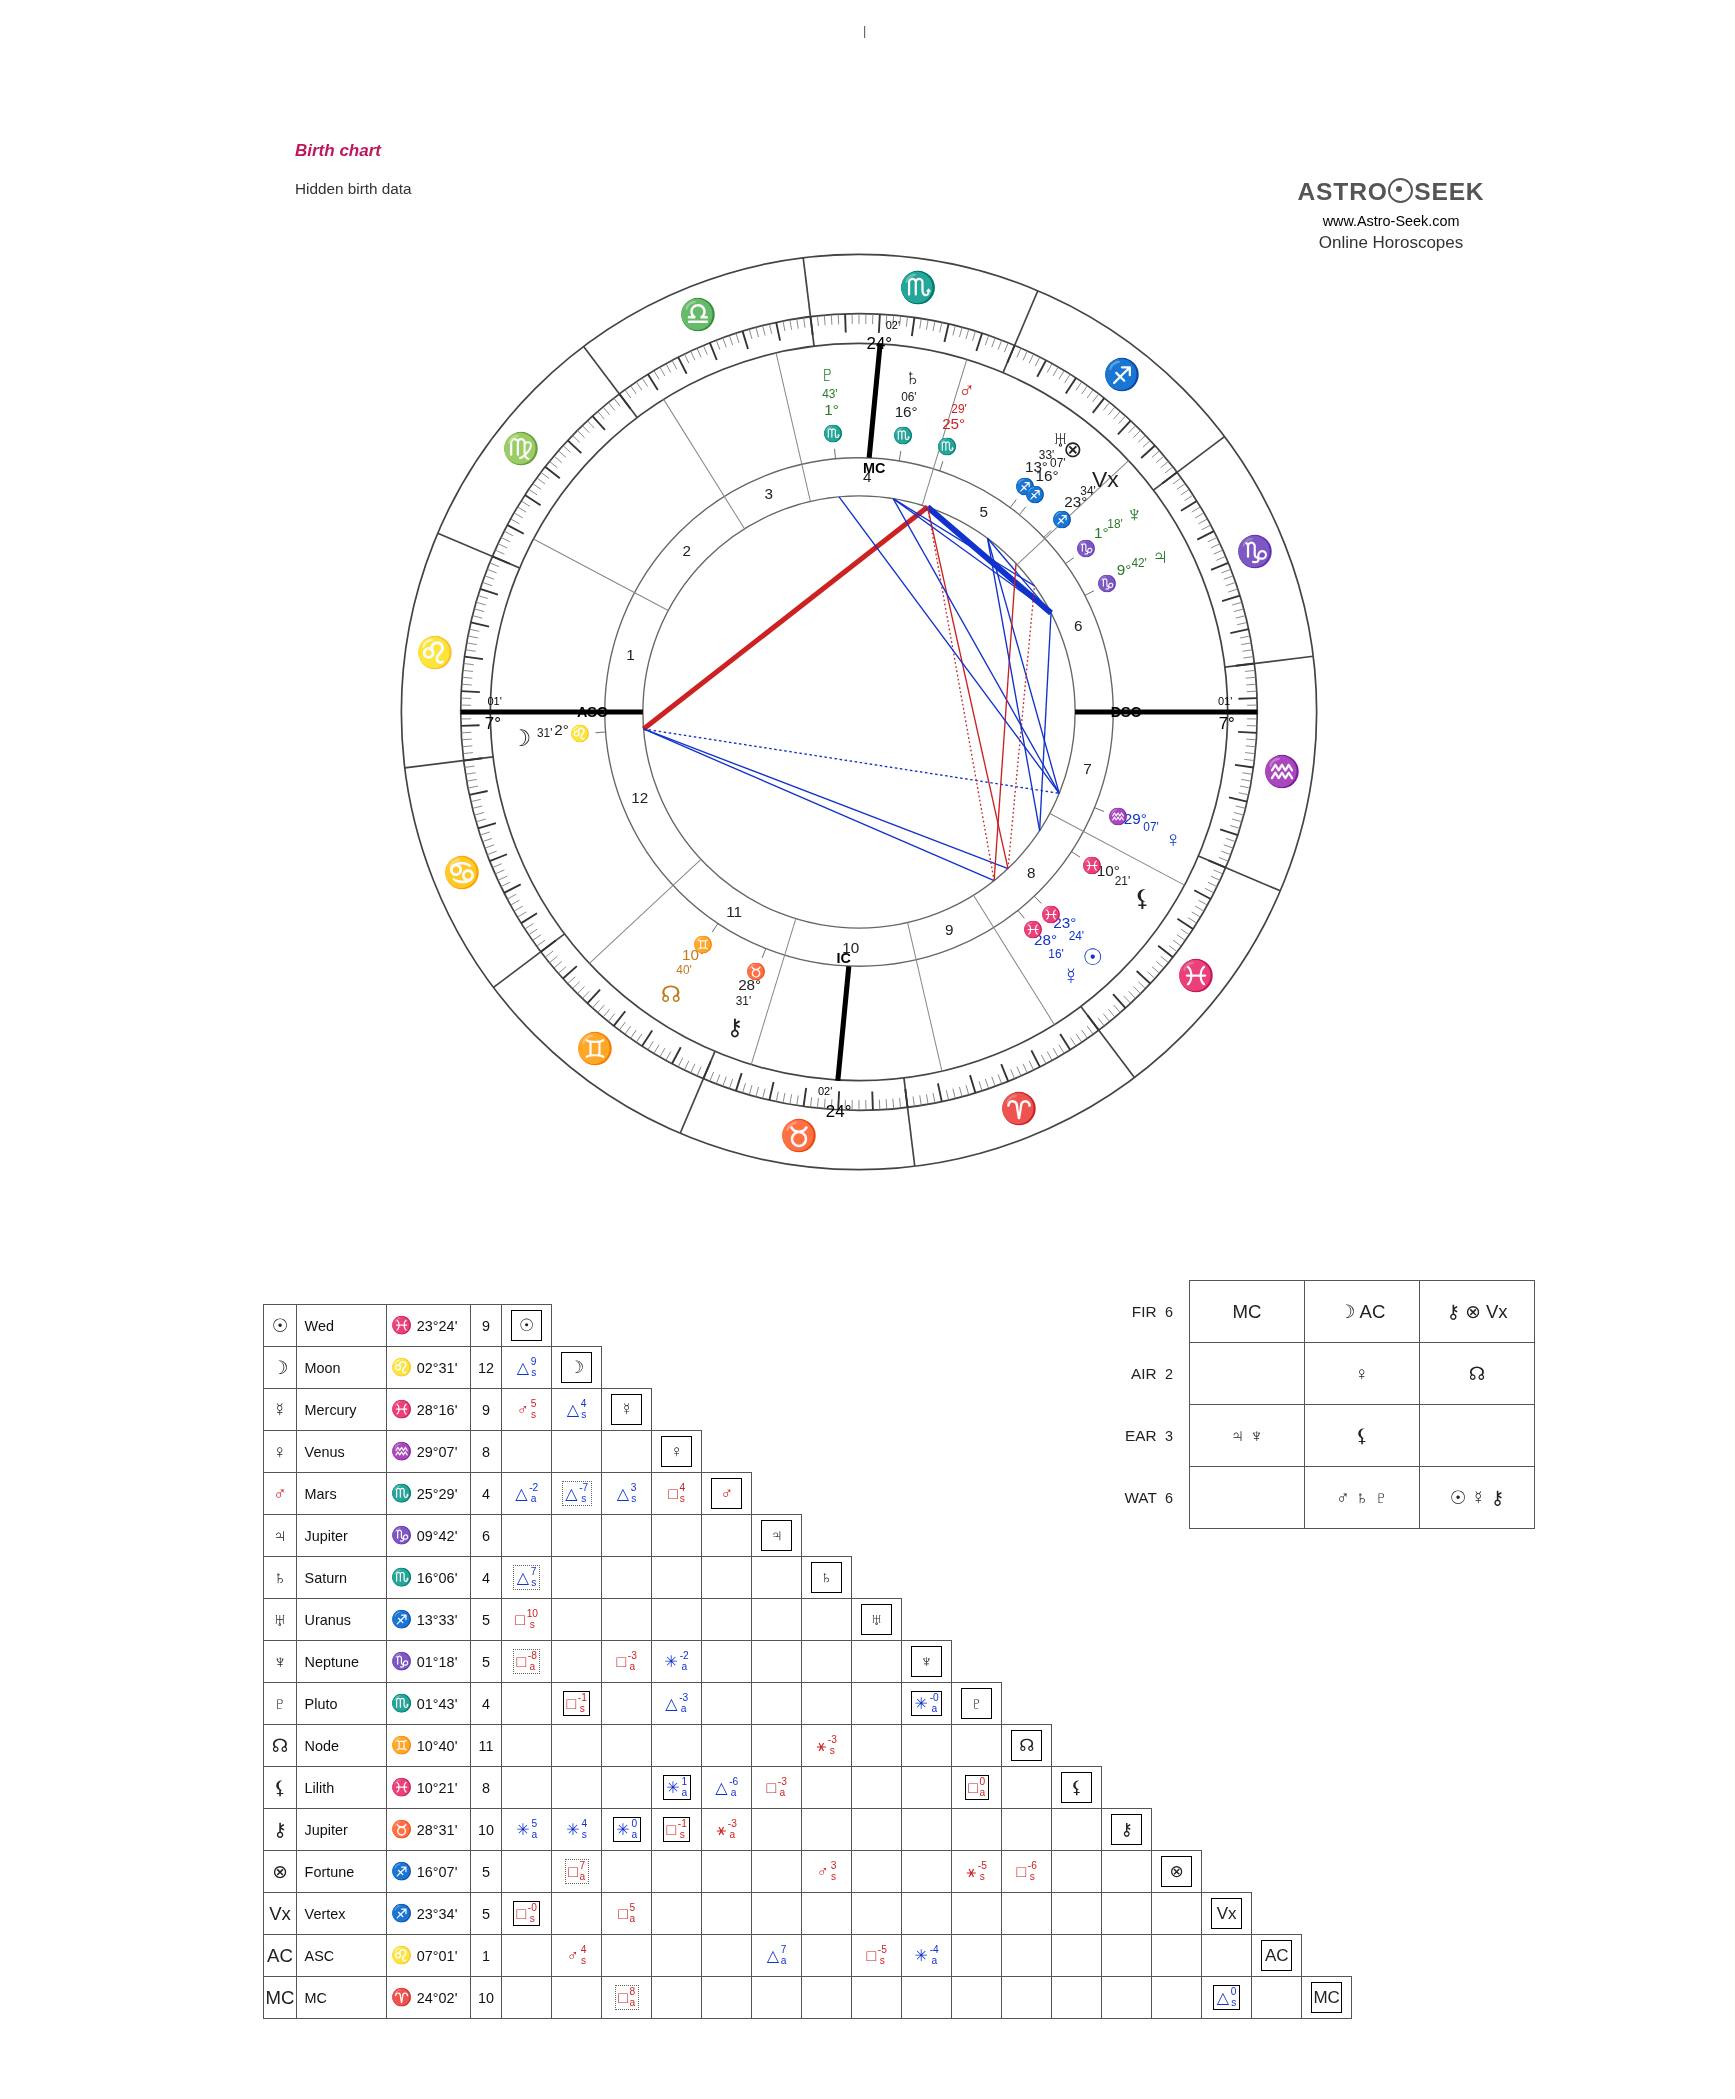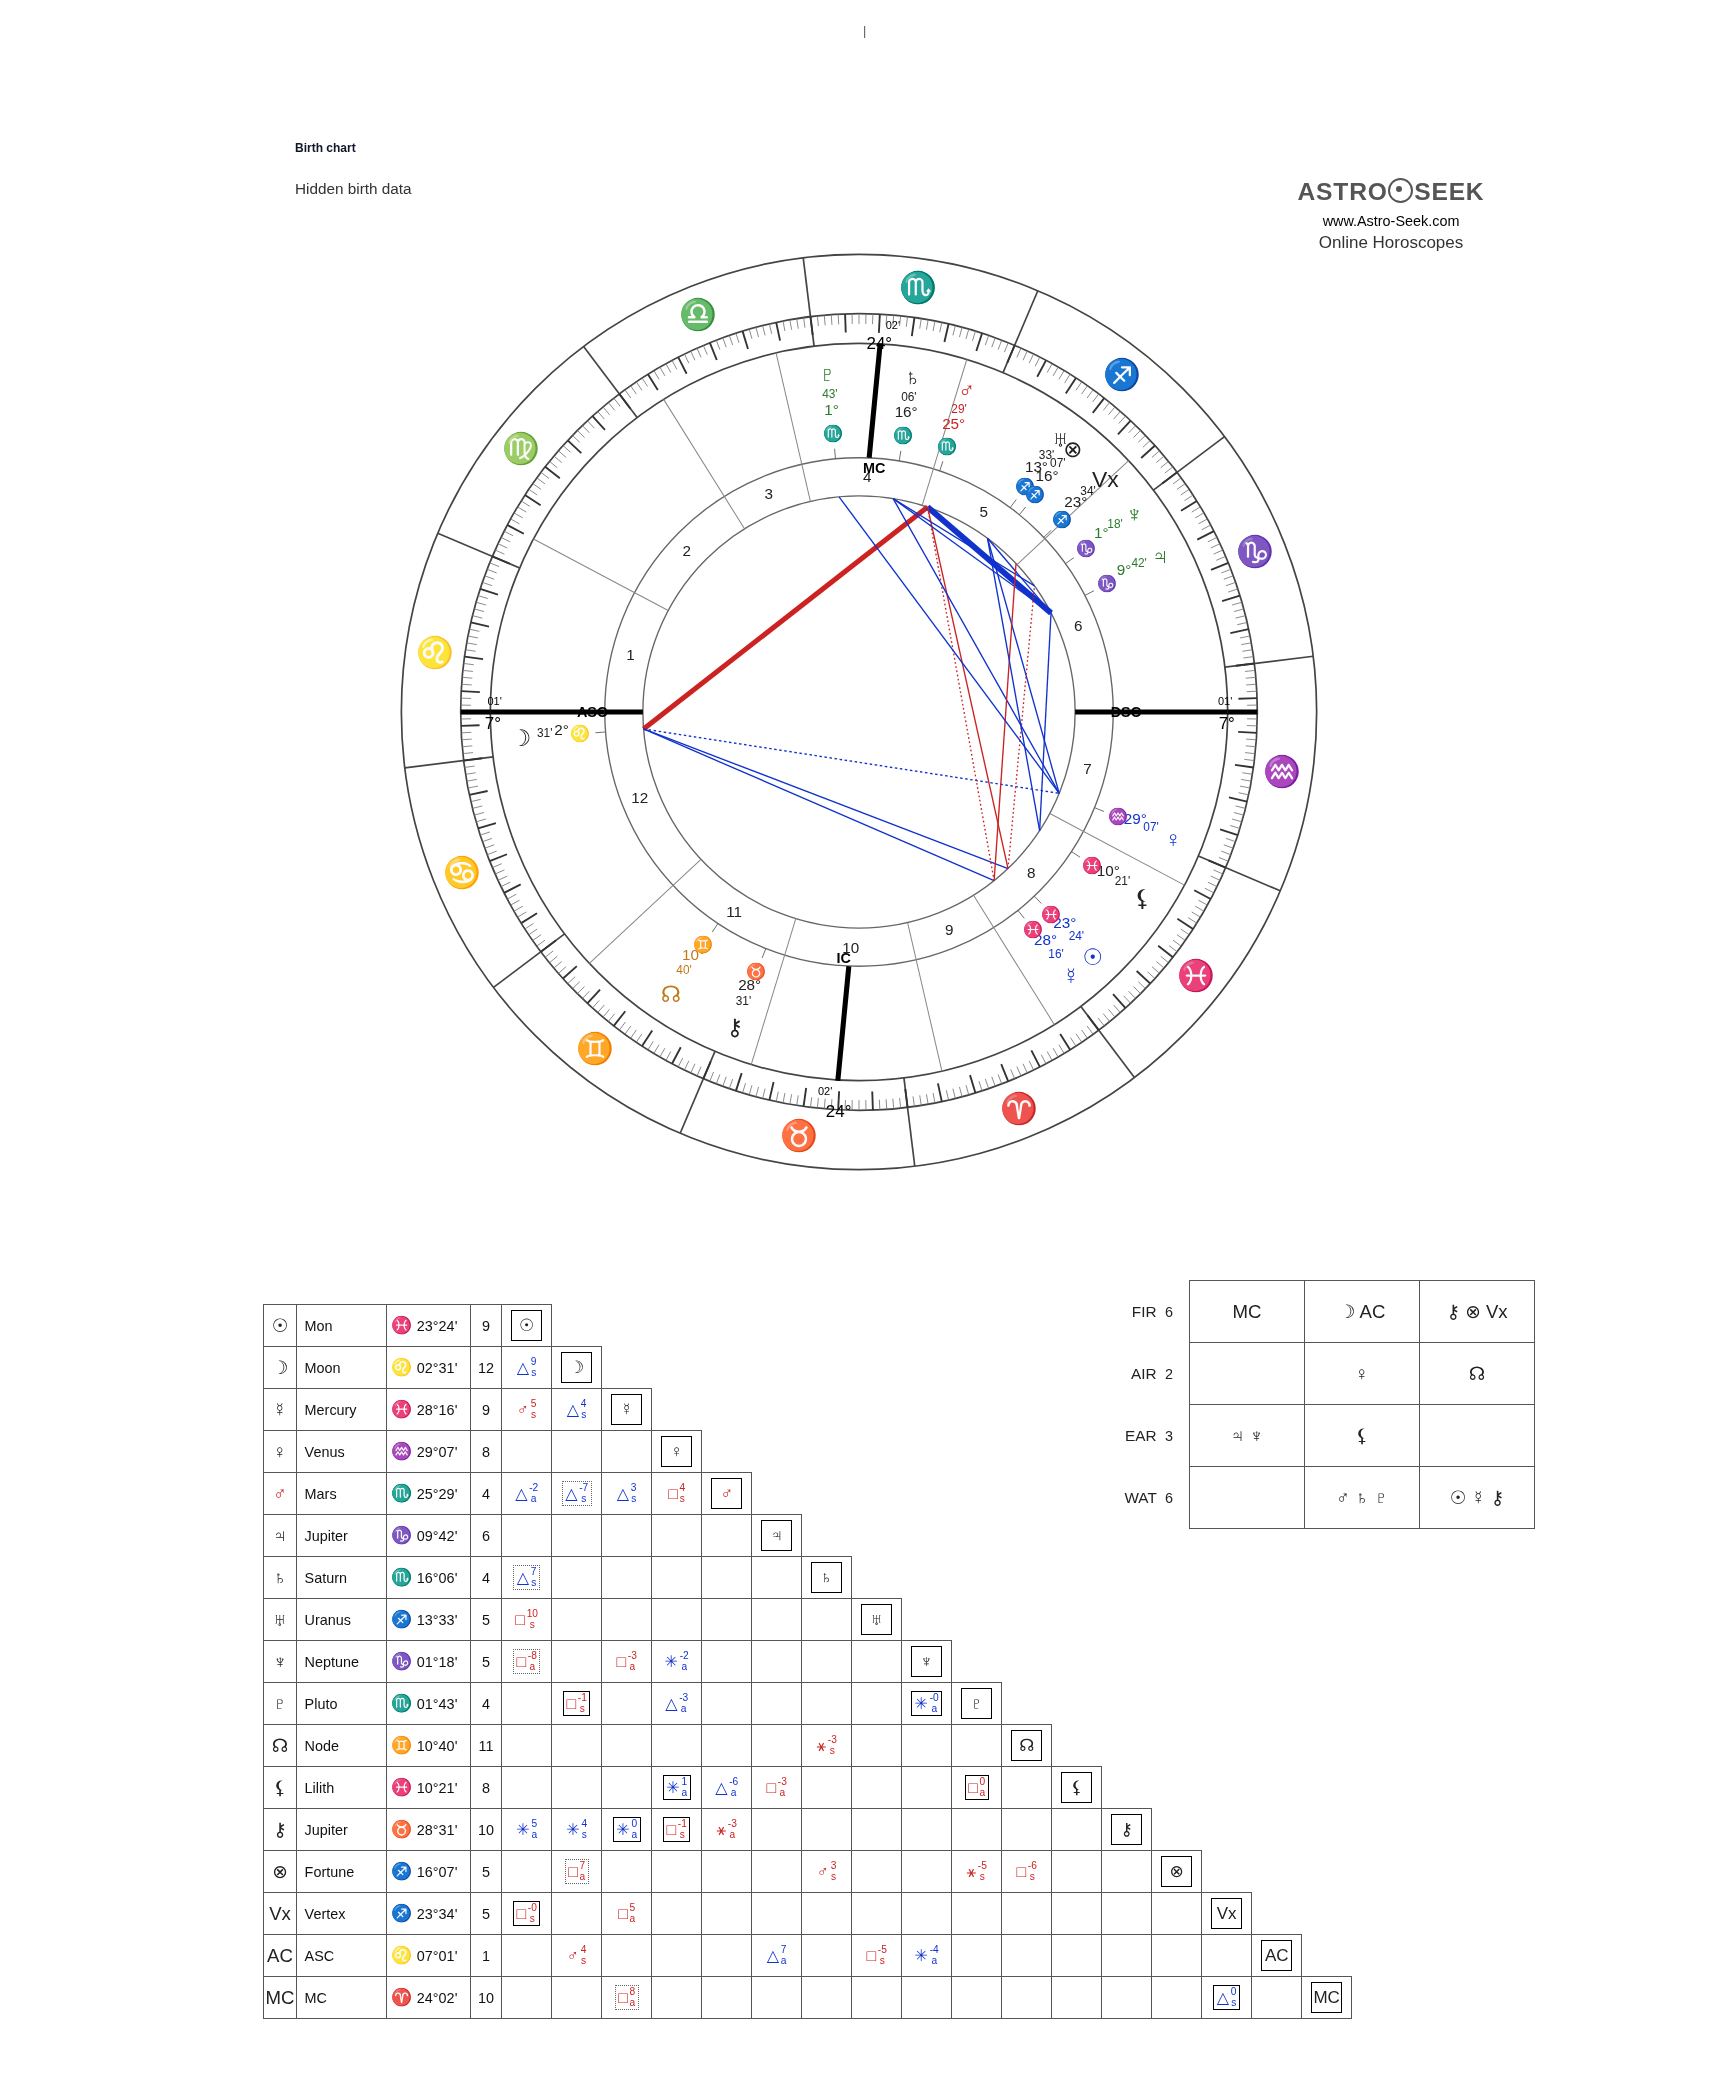--- a/index.html
+++ b/index.html
@@ -1,21 +1,21 @@
 <!DOCTYPE html>
 <html style="font-size:13.6px"><head>
 <meta charset="utf-8">
 <style>
   html,body{margin:0;padding:0;background:#ffffff;}
   body{width:1736px;height:2099px;font-family:"Liberation Sans",sans-serif;position:relative;overflow:hidden;}
   .page{position:relative;width:1736px;height:2099px;}
 
   
   .tiny-top{position:absolute;left:863px;top:24px;font-size:12.7px;color:#555;}
-  .chart-title{position:absolute;left:295px;top:141px;font-size:12px;font-weight:bold;color:#0f172a;}
+  .chart-title{position:absolute;left:295px;top:141px;font-size:17px;font-weight:bold;color:#be185d;font-style:italic;}
   .chart-sub{position:absolute;left:295px;top:164px;font-size:15.3px;color:#333;margin-top:16px;}
   .brand{position:absolute;left:1281px;top:146px;width:220px;text-align:center;margin-top:32px;}
   .brand .logo{font-size:24.6px;letter-spacing:0.8px;color:#555;font-weight:bold;}
   .brand .logo .ring{display:inline-block;width:21px;height:21px;border-radius:50%;
       border:2.5px solid #555;position:relative;vertical-radius:0;vertical-align:-3.4px;margin:0 0.8px;}
   .brand .logo .ring:after{content:"";position:absolute;left:6px;top:6px;width:6px;height:6px;border-radius:50%;background:#555;}
   .brand .url{font-size:14.4px;color:#000000;margin-top:6.8px;}
   .brand .oh{font-size:17px;color:#333;margin-top:4.2px;}
 
   
@@ -637,21 +637,21 @@
           <text x="270.28577760120316" y="-255.59655401924522" text-anchor="middle" font-size="14" fill="#222">34'</text>
           <line x1="217.9724012912929" y1="-206.1262532413268" x2="226.6912973429446" y2="-214.37130337097986" stroke="#555" stroke-width="1"></line>
         </g>
     </g>
   </svg>
 
   <table class="postable">
     <tbody id="pos-body">
         <tr>
           <td class="glyphbox"><span class="glyph-dark">☉</span></td>
-          <td class="name">Mon</td>
+          <td class="name">Wed</td>
           <td class="deg"><span class="glyph-blue" style="font-size:17px">♓</span> 23°24'</td>
           <td class="house">9</td>
           <td class="diag"><span class="diagbox glyph-dark">☉</span></td>
           <td class="blank"></td>
           <td class="blank"></td>
           <td class="blank"></td>
           <td class="blank"></td>
           <td class="blank"></td>
           <td class="blank"></td>
           <td class="blank"></td>

